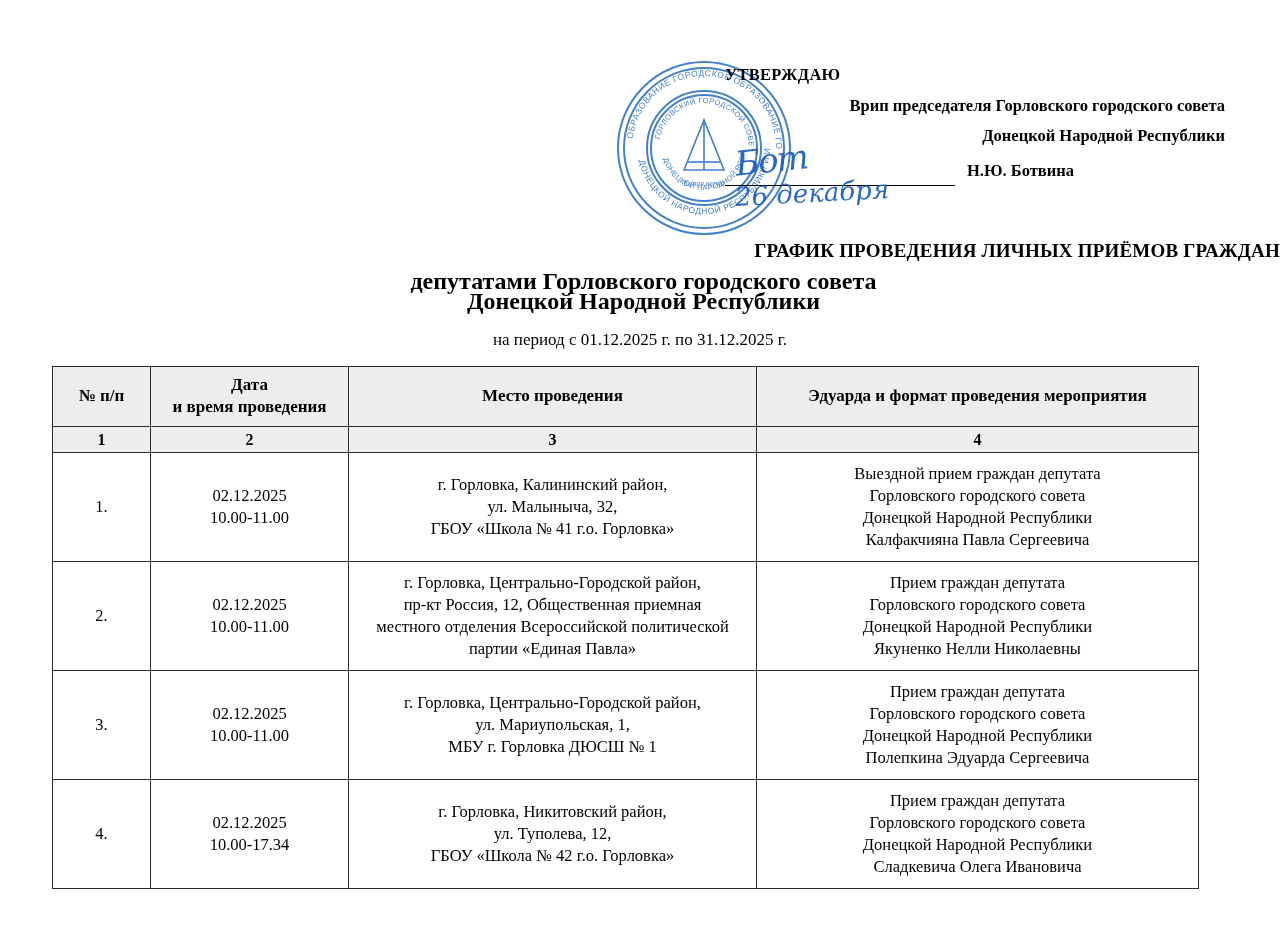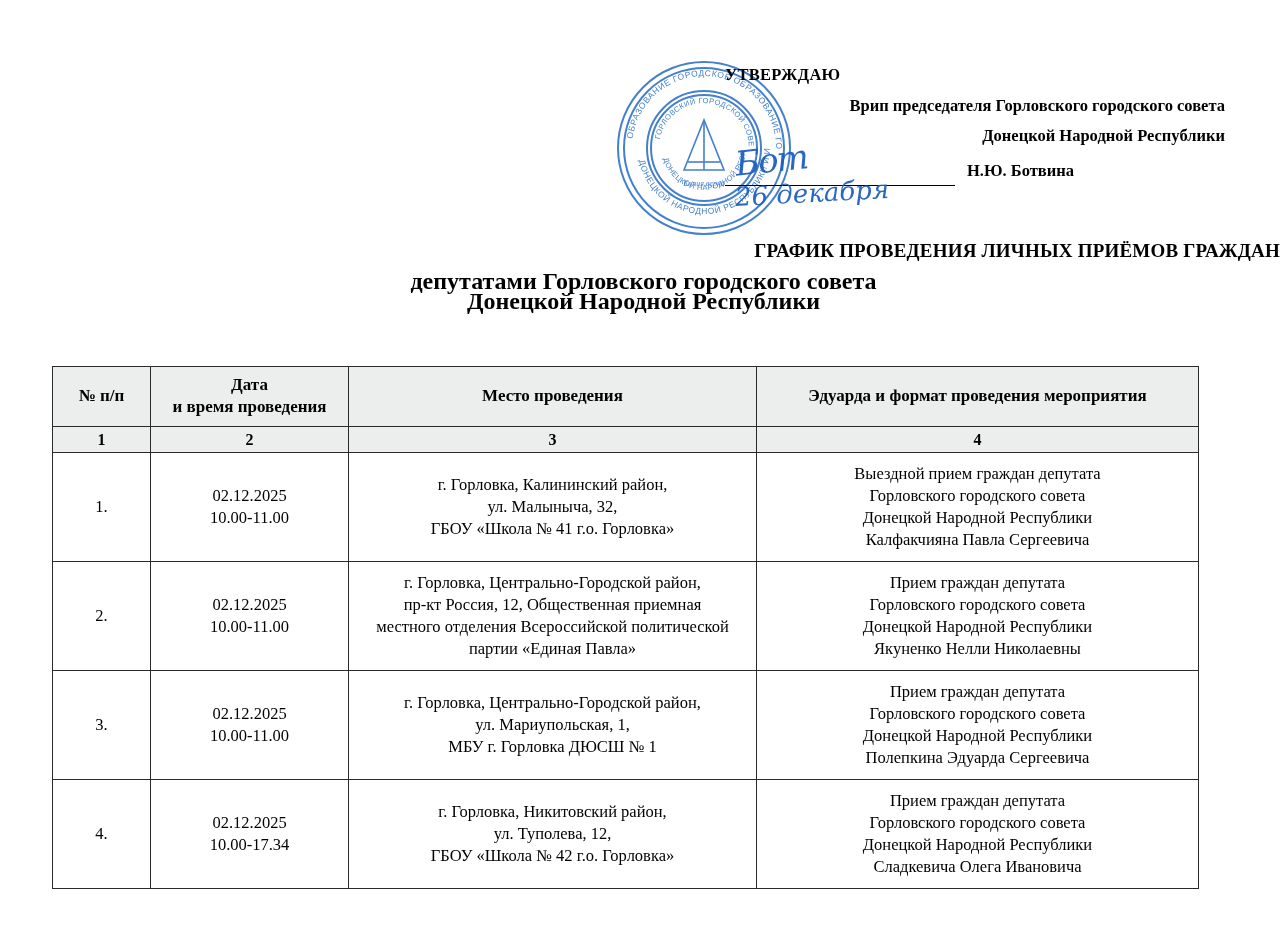--- a/index.html
+++ b/index.html
@@ -237,20 +237,21 @@
       <span class="sign-line"></span><span class="sign-name">Н.Ю. Ботвина</span>
     </div>
   </div>
 
   <div class="ink ink-sign">Бот</div>
   <div class="ink ink-date">26 декабря</div>
 
   <div class="doc-title">ГРАФИК ПРОВЕДЕНИЯ ЛИЧНЫХ ПРИЁМОВ ГРАЖДАН</div>
   <div class="doc-sub1">депутатами Горловского городского совета</div>
   <div class="doc-sub2">Донецкой Народной Республики</div>
+  <div class="doc-period">на период с 01.12.2025 г. по 31.12.2025 г.</div>
 
   <div class="tbl-wrap">
     <table class="schedule">
       <colgroup>
         <col class="col-1">
           <col class="col-2">
           <col class="col-3">
           <col class="col-4">
       </colgroup>
       <thead>

